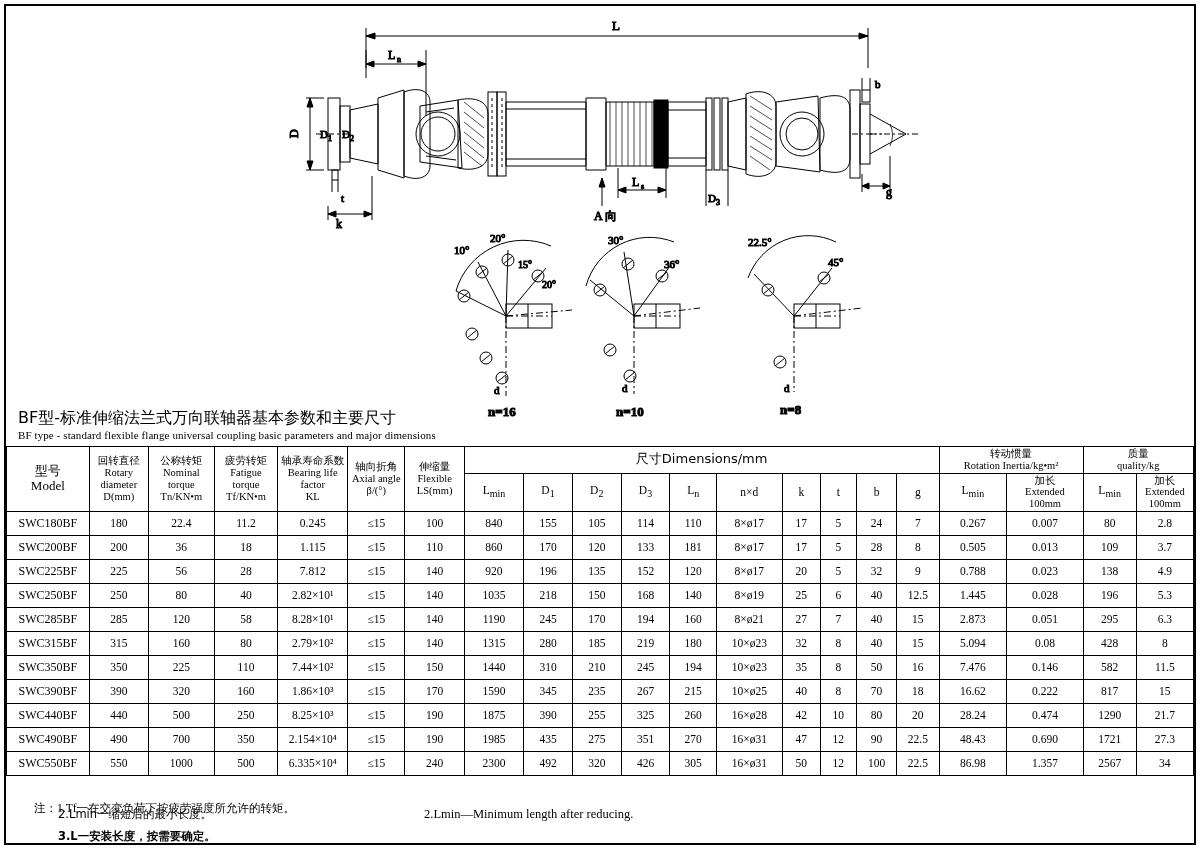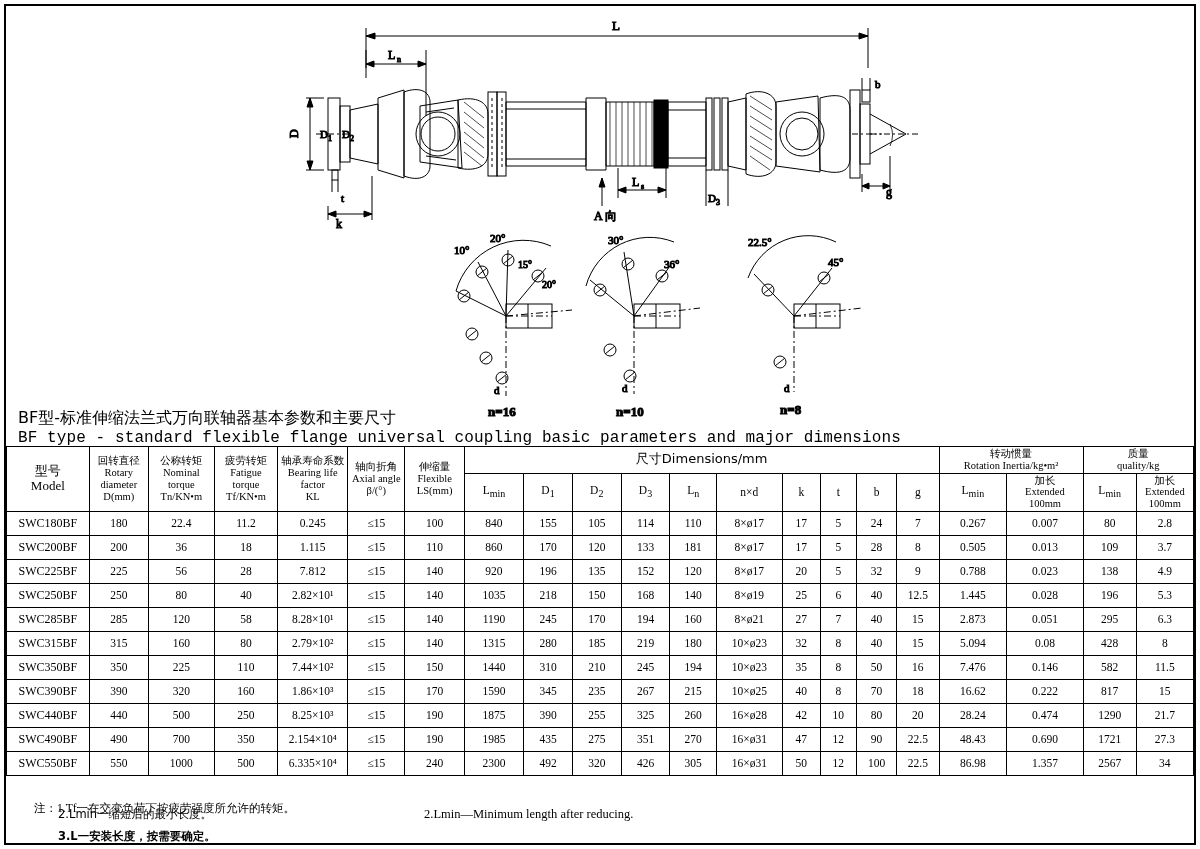--- a/index.html
+++ b/index.html
@@ -18,22 +18,22 @@
     border:2px solid #000;
   }
   
   #drawing { position:absolute; left:0; top:0; width:1188px; height:420px; }
   #drawing svg { display:block; }
 
   
   .caption {
     position:absolute;
     left:12px;
-    font-size:16px;
-    font-family:Liberation Mono, monospace;
+    font-size:11px;
+    font-family:Liberation Serif, serif;
     white-space:nowrap;
   }
   .caption.cn { top:402px; font-family:"DejaVu Sans", sans-serif; font-size:16px;}
   .caption.en { top:423px; letter-spacing:0.1px; }
 
   
   #tablewrap { position:absolute; left:0; top:440px; width:1188px; }
   table.spec {
     border-collapse:collapse;
     width:1188px;

